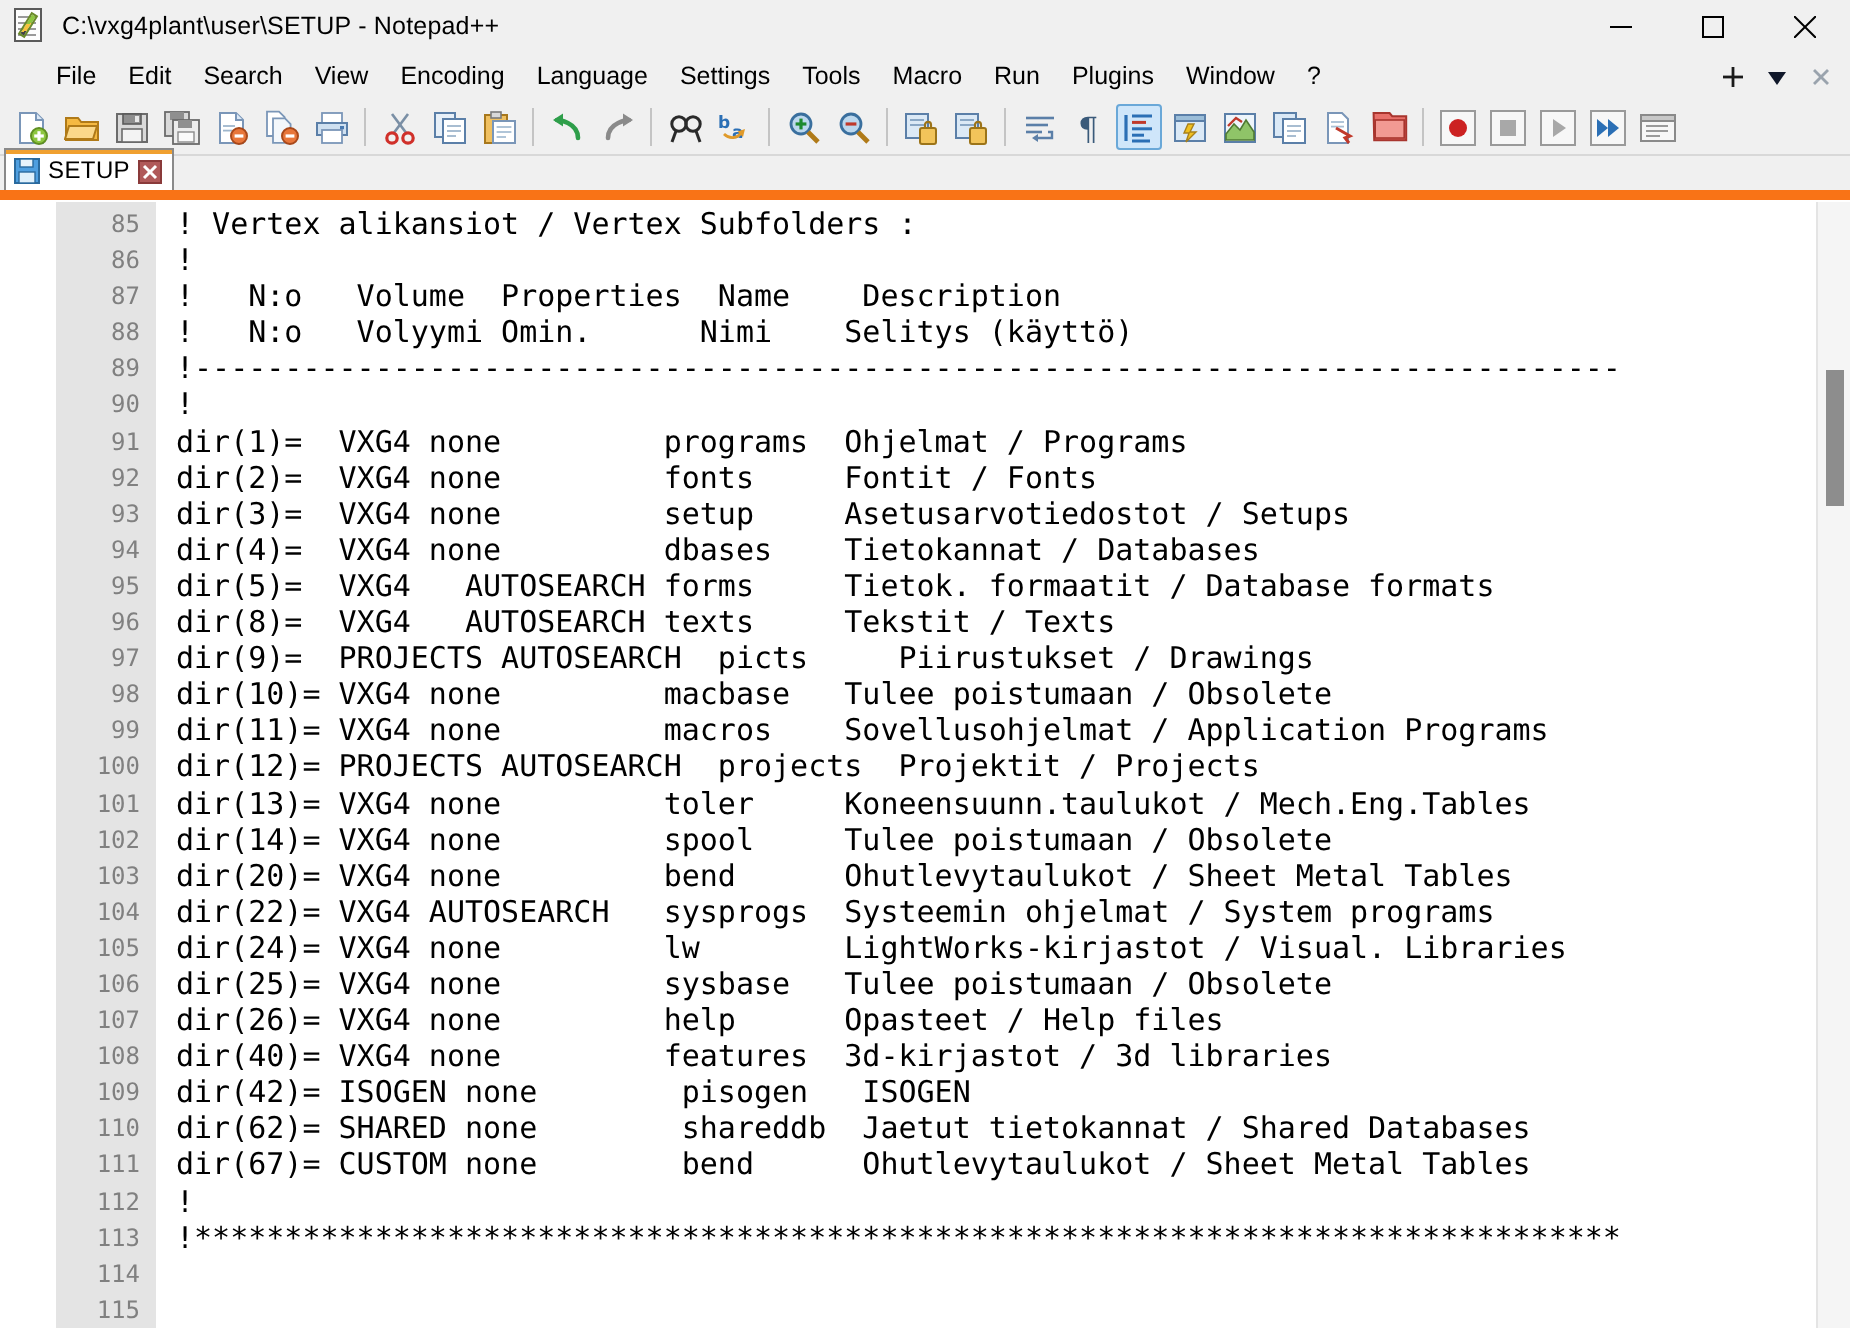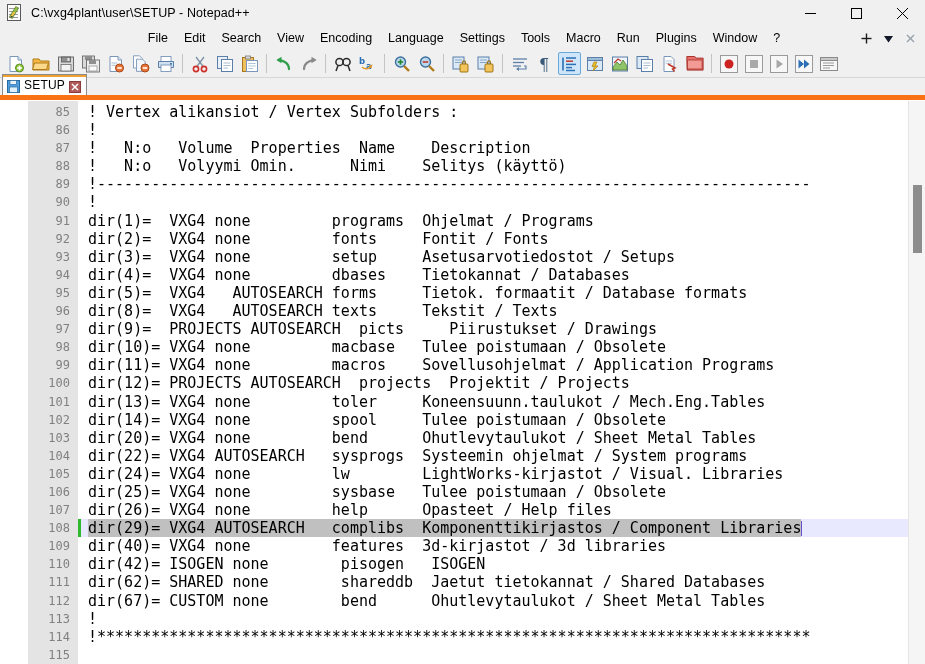--- a/index.html
+++ b/index.html
@@ -23,21 +23,21 @@
   .app-icon .pen { position:absolute; left:6px; top:2px; width:4px; height:13px; background:linear-gradient(135deg,#8dc63f 0%,#8dc63f 45%,#f7c33a 45%,#f7c33a 80%,#444 80%); transform:rotate(32deg); border:1px solid #6a8a2a; }
   .title-text { font-size:12.5px; color:#000; white-space:nowrap; letter-spacing:0.1px; }
 
   .winbtns { position:absolute; right:0; top:0; height:26px; display:flex; }
   .winbtn { width:46px; height:26px; display:flex; align-items:center; justify-content:center; }
   .winbtn svg { display:block; }
 
   
   .menubar {
     height:24px; background:#f0f0f0; display:flex; align-items:center;
-    flex:0 0 24px; position:relative; padding-left:3px;justify-content:center;
+    flex:0 0 24px; position:relative; padding-left:20px;
   }
   .menuitem { font-size:12.5px; color:#000; padding:3px 8px; white-space:nowrap; line-height:16px; }
   .menu-right { position:absolute; right:4px; top:0; height:24px; display:flex; align-items:center; gap:0; }
   .mr-btn { width:22px; height:22px; display:flex; align-items:center; justify-content:center; }
 
   
   .toolbar {
     height:28px; background:#f0f0f0; display:flex; align-items:center;
     flex:0 0 28px; padding-left:3px; border-bottom:1px solid #d8d8d8;
   }
@@ -490,21 +490,20 @@
         <div class="crow"><span class="txt">dir(10)= VXG4 none         macbase   Tulee poistumaan / Obsolete</span></div>
         <div class="crow"><span class="txt">dir(11)= VXG4 none         macros    Sovellusohjelmat / Application Programs</span></div>
         <div class="crow"><span class="txt">dir(12)= PROJECTS AUTOSEARCH  projects  Projektit / Projects</span></div>
         <div class="crow"><span class="txt">dir(13)= VXG4 none         toler     Koneensuunn.taulukot / Mech.Eng.Tables</span></div>
         <div class="crow"><span class="txt">dir(14)= VXG4 none         spool     Tulee poistumaan / Obsolete</span></div>
         <div class="crow"><span class="txt">dir(20)= VXG4 none         bend      Ohutlevytaulukot / Sheet Metal Tables</span></div>
         <div class="crow"><span class="txt">dir(22)= VXG4 AUTOSEARCH   sysprogs  Systeemin ohjelmat / System programs</span></div>
         <div class="crow"><span class="txt">dir(24)= VXG4 none         lw        LightWorks-kirjastot / Visual. Libraries</span></div>
         <div class="crow"><span class="txt">dir(25)= VXG4 none         sysbase   Tulee poistumaan / Obsolete</span></div>
         <div class="crow"><span class="txt">dir(26)= VXG4 none         help      Opasteet / Help files</span></div>
-        <div class="crow curline"><div class="changebar"></div><span class="sel">dir(29)= VXG4 AUTOSEARCH   complibs  Komponenttikirjastos / Component Libraries</span><span class="caret"></span></div>
         <div class="crow"><span class="txt">dir(40)= VXG4 none         features  3d-kirjastot / 3d libraries</span></div>
         <div class="crow"><span class="txt">dir(42)= ISOGEN none        pisogen   ISOGEN</span></div>
         <div class="crow"><span class="txt">dir(62)= SHARED none        shareddb  Jaetut tietokannat / Shared Databases</span></div>
         <div class="crow"><span class="txt">dir(67)= CUSTOM none        bend      Ohutlevytaulukot / Sheet Metal Tables</span></div>
         <div class="crow"><span class="txt">!</span></div>
         <div class="crow"><span class="txt">!*******************************************************************************</span></div>
         <div class="crow"></div>
       </div>
 
     <div class="vscroll">

